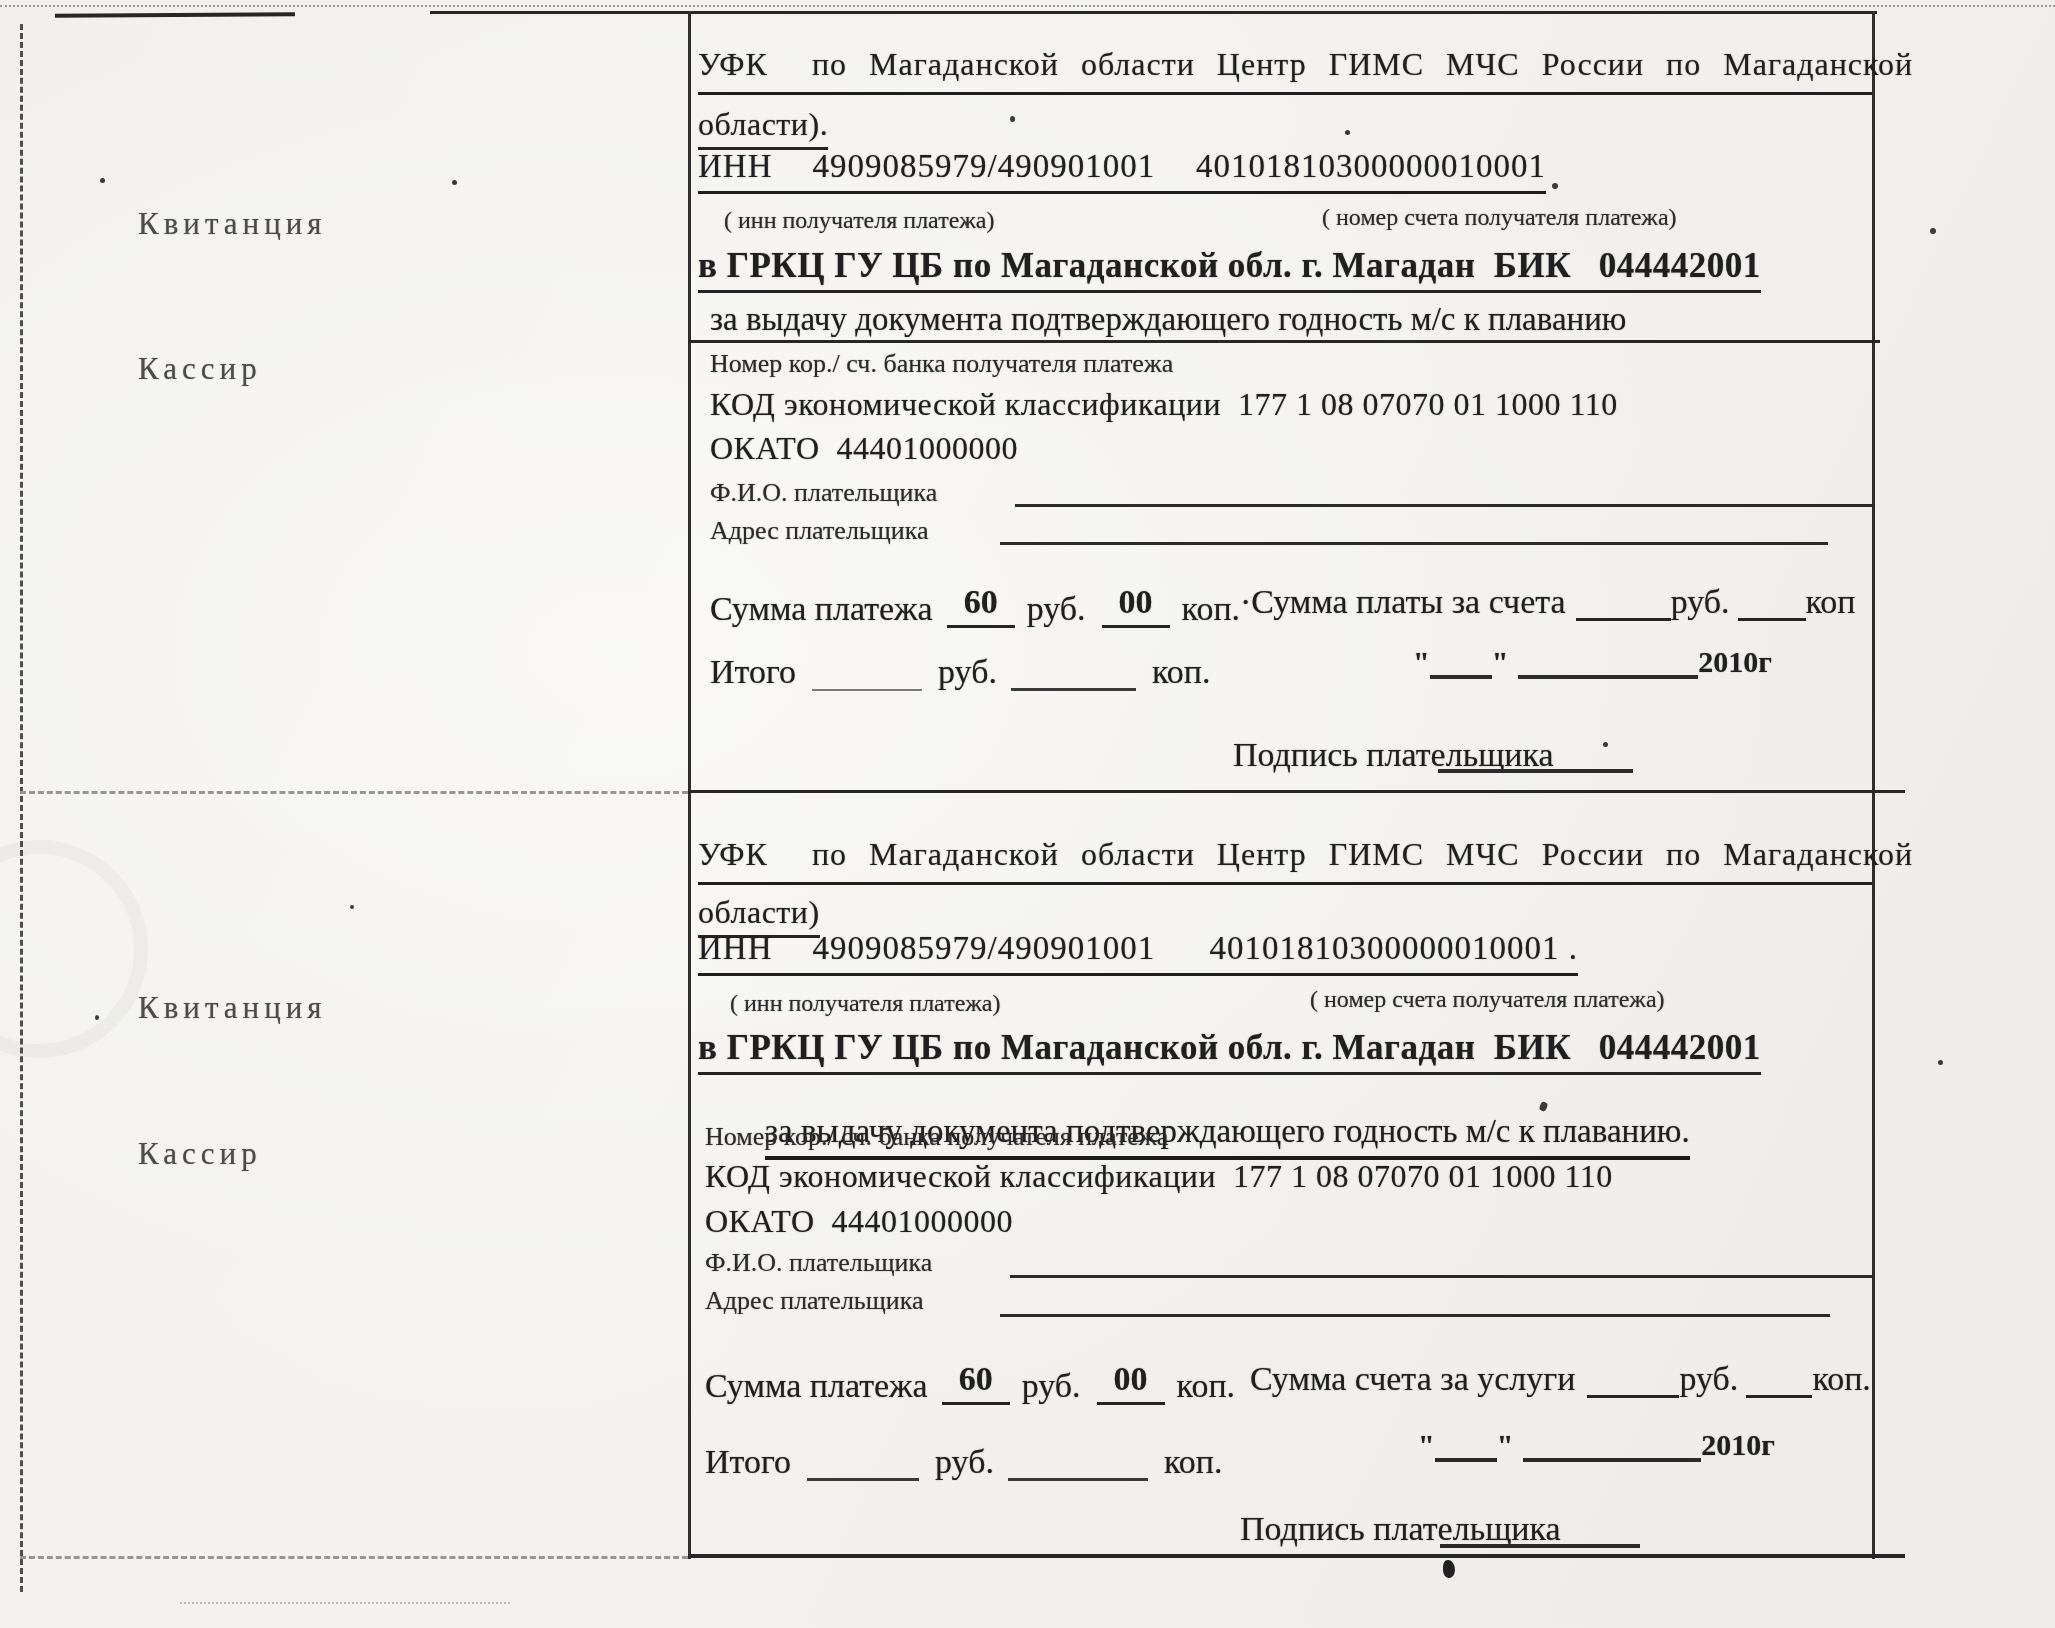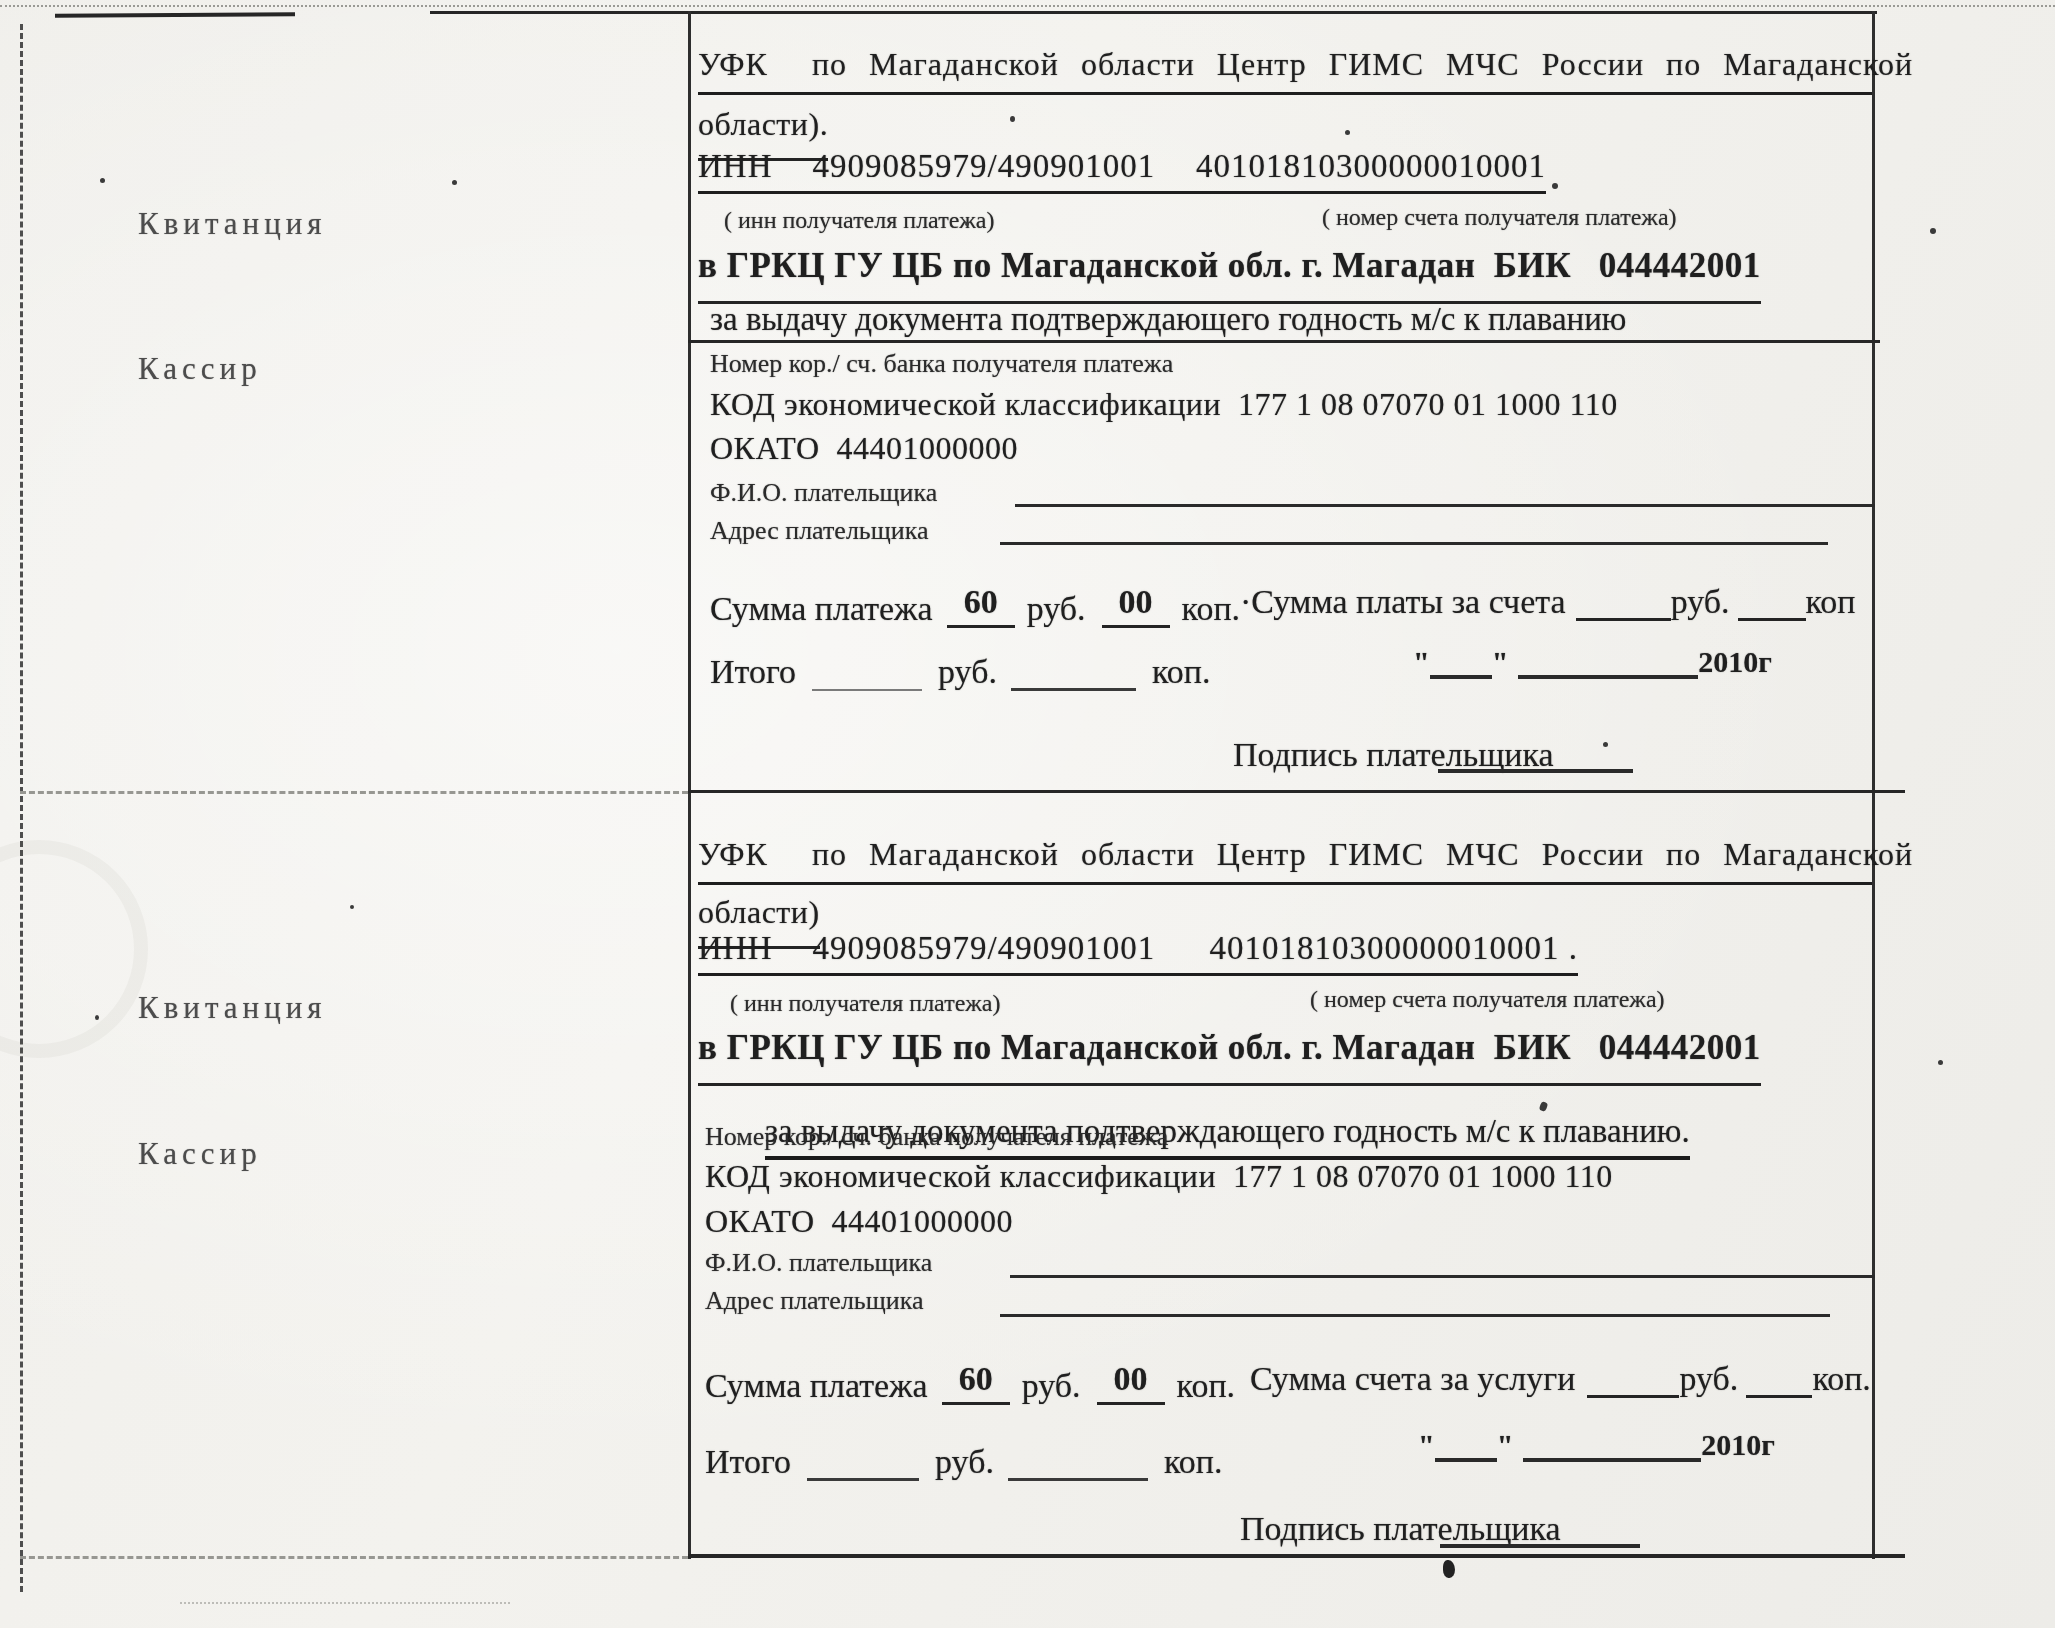--- a/index.html
+++ b/index.html
@@ -12,21 +12,21 @@
     font-family:"Liberation Serif","DejaVu Serif",serif;
     color:#1f1f1f;
   }
   .txt{position:absolute;white-space:pre;text-shadow:0 0 1.2px rgba(25,25,25,.55);}
   .sm{font-size:24px;color:#2b2b2b;}
   .md{font-size:26px;color:#2b2b2b;}
   .rg{font-size:34px;}
   .lg{font-size:32px;letter-spacing:.5px;}
   .xl{font-size:35px;font-weight:600;letter-spacing:.5px;}
   .bold{font-weight:400;}
-  .under{border-bottom:3px solid #242424;padding-bottom:16px;text-align:center;}
+  .under{border-bottom:3px solid #242424;padding-bottom:5px;text-align:center;}
   .blank{position:absolute;border-bottom:3px solid #2a2a2a;height:1px;}
   .side{position:absolute;font-size:31px;letter-spacing:5px;color:#4c4c4c;
         text-shadow:0 0 1px rgba(70,70,70,.6);white-space:pre;}
   .vline{position:absolute;width:3px;background:#2e2e2e;}
   .hline{position:absolute;height:3px;background:#262626;}
   .dashv{position:absolute;width:0;border-left:3px dashed #4e4e4e;}
   .dashh{position:absolute;height:0;border-top:3px dashed #979792;}
   .doth {position:absolute;height:0;border-top:2px dotted #9a9a95;}
   .speck{position:absolute;background:#3a3a3a;border-radius:50%;}
   .row{position:absolute;display:flex;align-items:flex-end;white-space:pre;}

